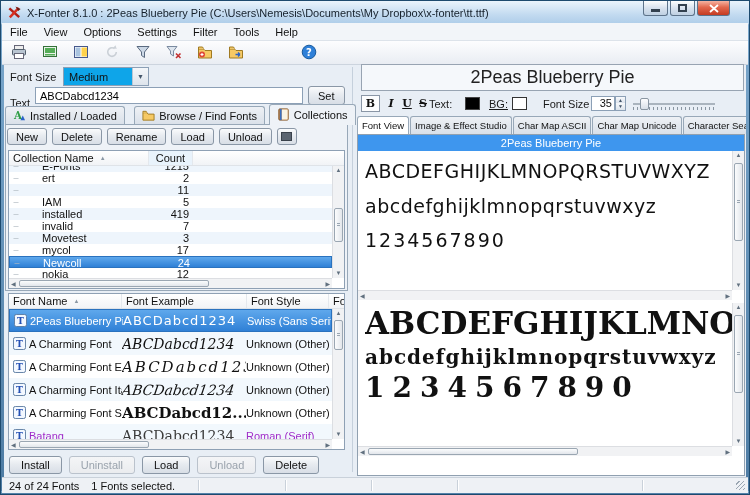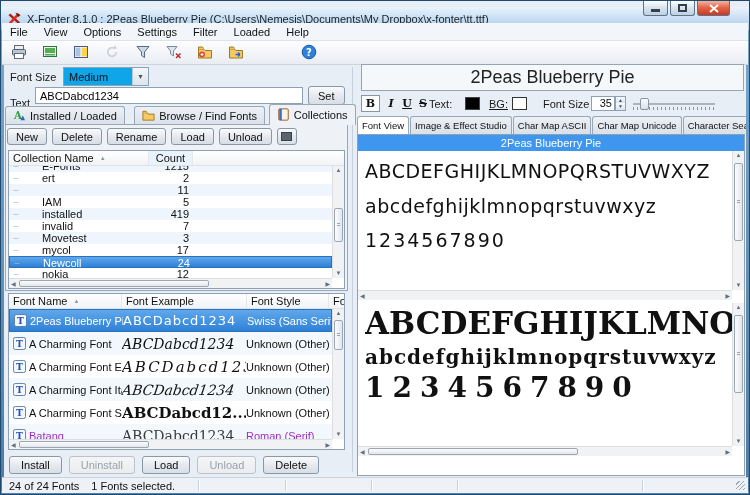--- a/index.html
+++ b/index.html
@@ -7,21 +7,21 @@
   #app{position:relative;width:750px;height:495px;margin:0 auto;font-family:"Liberation Sans",sans-serif;
        font-size:11px;color:#111;background:#e8eef5;overflow:hidden;border:1px solid #1d4a6e;}
   .abs{position:absolute;}
   
   .frame{position:absolute;background:linear-gradient(#7aa7cc,#4d7ba3);}
   #frame-l{left:0;top:22px;bottom:0;width:3px;}
   #frame-r{right:0;top:22px;bottom:0;width:3px;}
   #frame-b{left:0;right:0;bottom:0;height:3px;}
   
   #titlebar{left:0;top:0;right:0;height:24px;background:linear-gradient(#eaf4fc,#c2daf0 60%,#aecde9);
-            border-bottom:1px solid #8fb0cc;display:flex;align-items:center;padding:0 6px;margin-top:6px;}
+            border-bottom:1px solid #8fb0cc;display:flex;align-items:center;padding:0 6px;}
   #title-text{margin-left:5px;white-space:nowrap;overflow:hidden;color:#15202b;}
   .winbtn{height:15px;border:1px solid #5d738a;border-top:none;border-radius:0 0 3px 3px;
           background:linear-gradient(#fdfefe,#d7e2ee 50%,#bfd0e2);display:flex;align-items:center;justify-content:center;}
   #btn-min{position:absolute;left:642px;top:0;width:25px;}
   #btn-max{position:absolute;left:669px;top:0;width:25px;}
   #btn-close{position:absolute;left:696px;top:0;width:33px;background:linear-gradient(#f5b3a2,#e2674d 45%,#c43b22);}
   .glyph-min{width:9px;height:3px;background:#33414f;margin-top:5px;}
   .glyph-max{width:9px;height:8px;border:2px solid #33414f;}
   
   #menubar{left:1px;top:22px;right:1px;height:18px;background:#f2f5f9;border-bottom:1px solid #dde3ea;display:flex;}
@@ -198,21 +198,21 @@
         <path d="M1 1l8 7M9 1L1 8" stroke="#fff" stroke-width="1.8"></path>
       </svg>
   </div>
 
   <div class="abs" id="menubar" data-name="menu-bar">
       <span class="menu-item" data-name="menu-item-file">File</span>
       <span class="menu-item" data-name="menu-item-view">View</span>
       <span class="menu-item" data-name="menu-item-options">Options</span>
       <span class="menu-item" data-name="menu-item-settings">Settings</span>
       <span class="menu-item" data-name="menu-item-filter">Filter</span>
-      <span class="menu-item" data-name="menu-item-tools">Loaded</span>
+      <span class="menu-item" data-name="menu-item-tools">Tools</span>
       <span class="menu-item" data-name="menu-item-help">Help</span>
     </div>
 
   <div class="abs" id="toolbar" data-name="toolbar">
       <span class="tool-btn" data-name="print-button">
         <span data-name="print-icon"><svg viewBox="0 0 16 16">
             <rect x="3.5" y="1.5" width="9" height="4" fill="#eee" stroke="#667"></rect>
             <rect x="1.5" y="5.5" width="13" height="5.5" rx="1" fill="#b9c5d1" stroke="#53606e"></rect>
             <rect x="3.5" y="9.5" width="9" height="5" fill="#fff" stroke="#667"></rect>
           </svg></span>

